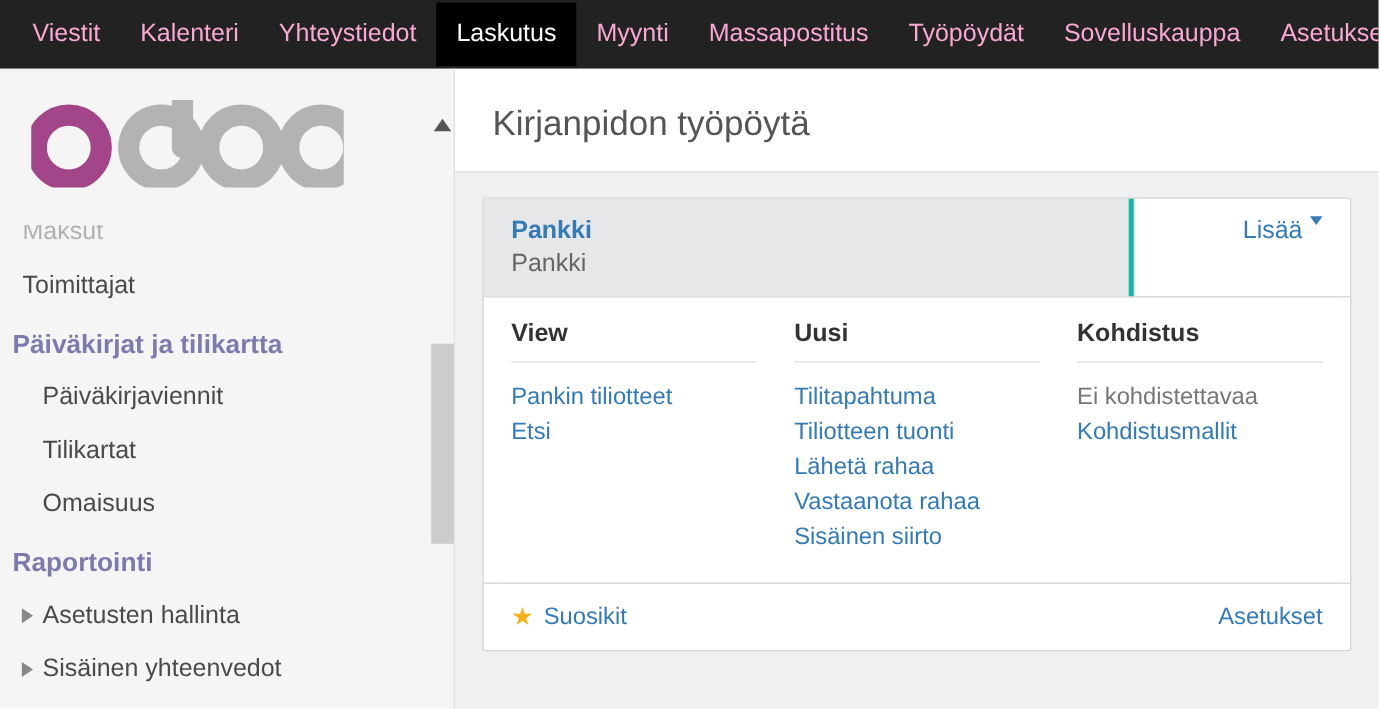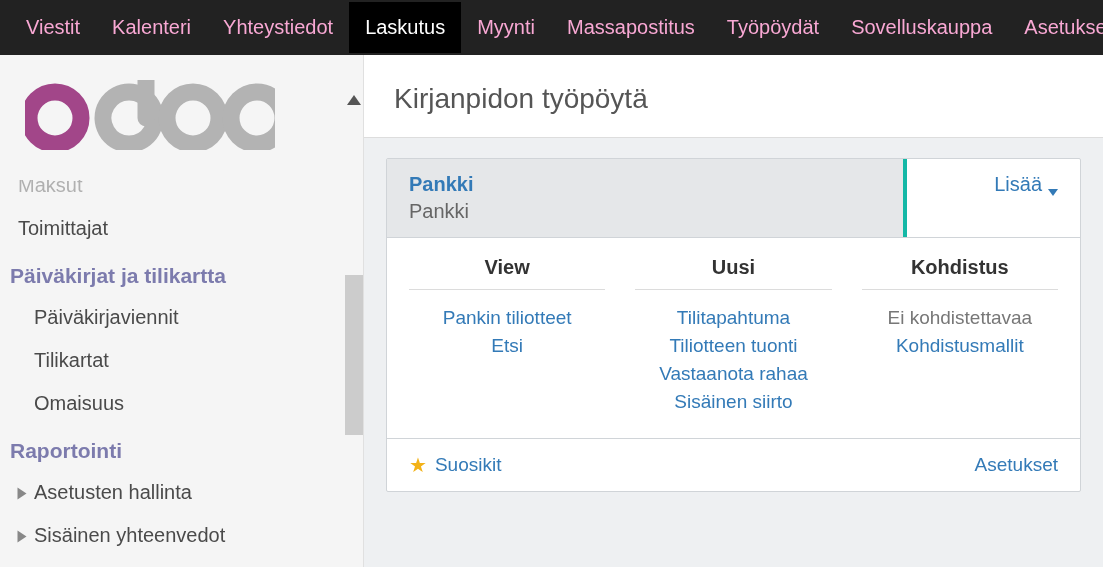--- a/index.html
+++ b/index.html
@@ -24,24 +24,24 @@
   
   .main{flex:1;background:#fff;display:flex;flex-direction:column;}
   .main-title{font-size:28px;color:#555;padding:28px 30px 22px 30px;}
   .main-body{flex:1;background:#eef0f2;border-top:1px solid #ddd;padding:20px 22px;}
   .card{background:#fff;border:1px solid #d0d4d8;border-radius:2px;}
   .card-header{display:flex;align-items:stretch;border-bottom:1px solid #d0d4d8;}
   .card-header-left{flex:0 0 520px;background:#e5e7e9;border-right:4px solid #14b8a6;padding:14px 22px;}
   .card-header-title{color:#337ab7;font-weight:bold;font-size:20px;}
   .card-header-sub{color:#666;font-size:20px;margin-top:4px;}
   .card-header-right{flex:1;display:flex;justify-content:flex-end;align-items:flex-start;padding:14px 22px;}
-  .more-link{color:#337ab7;font-size:20px;cursor:pointer;display:inline-flex;align-items:flex-end;}
+  .more-link{color:#337ab7;font-size:20px;cursor:pointer;display:inline-flex;align-items:flex-start;}
   .caret-down{display:inline-block;margin-left:6px;width:0;height:0;border-left:5px solid transparent;border-right:5px solid transparent;border-top:7px solid #337ab7;}
   .card-body{display:flex;padding:18px 22px 22px 22px;gap:30px;}
-  .col{flex:1;text-align:center;}
+  .col{flex:1;}
   .col-header{font-weight:bold;font-size:20px;color:#333;border-bottom:1px solid #dcdcdc;padding-bottom:10px;margin-bottom:14px;}
   .col-link{color:#337ab7;font-size:19px;padding:3px 0;cursor:pointer;}
   .col-text{color:#777;font-size:19px;padding:3px 0;}
   .card-footer{display:flex;justify-content:space-between;align-items:center;border-top:1px solid #d0d4d8;padding:14px 22px;}
   .fav{display:inline-flex;align-items:center;color:#337ab7;font-size:19px;cursor:pointer;}
   .star{color:#f3b218;font-size:20px;margin-right:8px;}
   .settings-link{color:#337ab7;font-size:19px;cursor:pointer;}
 </style>
 </head>
 <body>
@@ -103,20 +103,21 @@
         <div class="card-body">
           <div class="col">
             <div class="col-header">View</div>
             <div class="col-link">Pankin tiliotteet</div>
             <div class="col-link">Etsi</div>
           </div>
           <div class="col">
             <div class="col-header">Uusi</div>
             <div class="col-link">Tilitapahtuma</div>
             <div class="col-link">Tiliotteen tuonti</div>
+            <div class="col-link">Lähetä rahaa</div>
             <div class="col-link">Vastaanota rahaa</div>
             <div class="col-link">Sisäinen siirto</div>
           </div>
           <div class="col">
             <div class="col-header">Kohdistus</div>
             <div class="col-text">Ei kohdistettavaa</div>
             <div class="col-link">Kohdistusmallit</div>
           </div>
         </div>
         <div class="card-footer">

